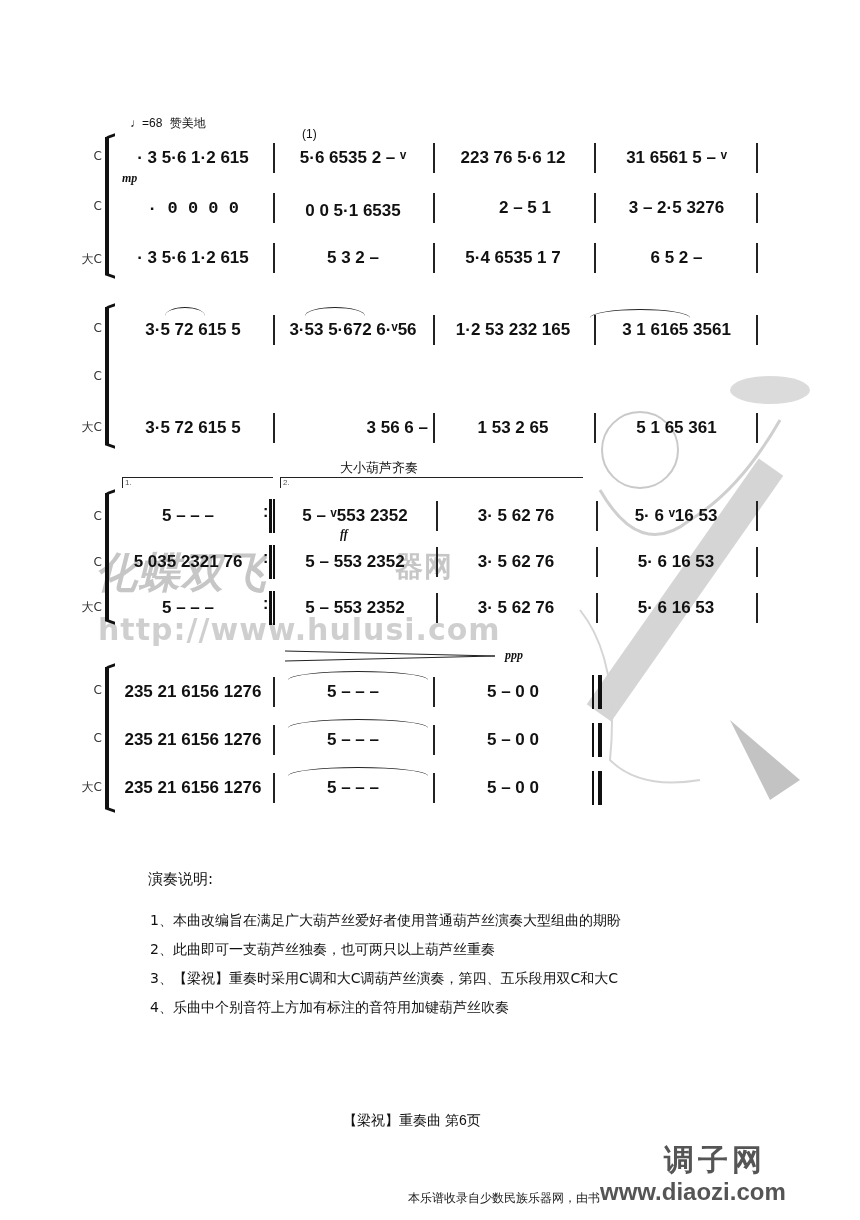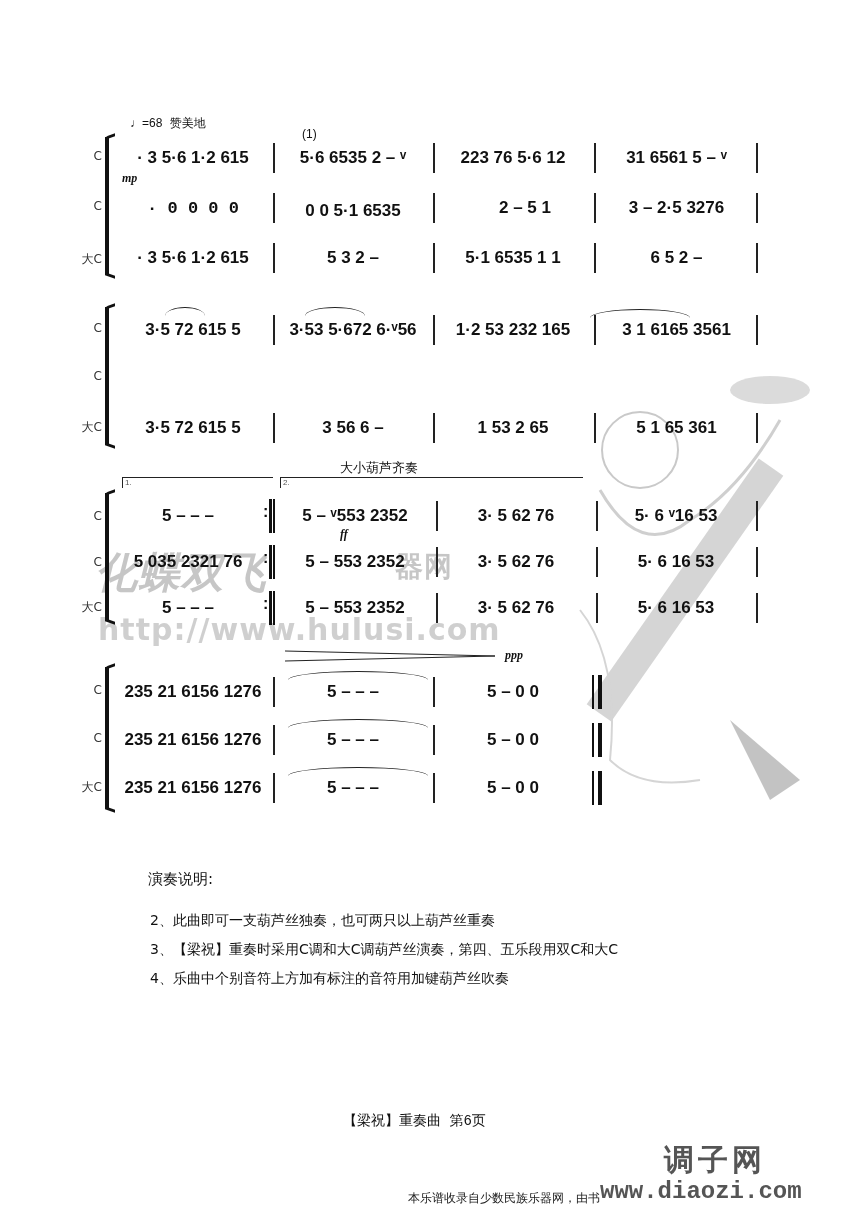--- a/index.html
+++ b/index.html
@@ -51,21 +51,21 @@
   .volta {
     position: absolute; height: 10px; border-top: 1.5px solid #222; border-left: 1.5px solid #222;
     font-size: 8px; color: #555; padding-left: 2px;
   }
   .hairpin { position: absolute; }
   .slur {
     position: absolute; height: 8px; border-top: 1.5px solid #222; border-radius: 50% 50% 0 0 / 100% 100% 0 0;
   }
   .instr { position: absolute; left: 150px; font-size: 14px; line-height: 29px; font-family: "DejaVu Sans", sans-serif; color: #111; }
   .instr-title { position: absolute; left: 148px; top: 870px; font-size: 15px; font-family: "DejaVu Sans", sans-serif; }
-  .footer { position: absolute; font-family: Liberation Mono, monospace; }
+  .footer { position: absolute; font-family: Liberation Sans, sans-serif; }
 </style>
 </head>
 <body>
 
 <div class="wm-text" style="left:95px; top:545px; font-size:42px; font-style:italic;">化蝶双飞</div>
 <div class="wm-text" style="left:395px; top:548px; font-size:28px;">器网</div>
 <div class="wm-text" style="left:98px; top:612px; font-size:30px; color:#c4c4c4;">http://www.hulusi.com</div>
 <svg class="wm-art" viewBox="0 0 300 480">
   <circle cx="120" cy="90" r="38" fill="none" stroke="#666" stroke-width="2"></circle>
   <path d="M80 130 Q120 200 170 160 Q220 130 260 60" fill="none" stroke="#777" stroke-width="3"></path>
@@ -127,21 +127,21 @@
   <div class="row" style="top:110px;">
     <div class="measure" style="left:0; width:150px;">
         <span>· 3  5·6  1·2  615</span>
       </div>
     <div class="barline" style="left:155px;"></div>
     <div class="measure" style="left:160px; width:150px;">
         <span>5  3  2  –</span>
       </div>
     <div class="barline" style="left:315px;"></div>
     <div class="measure" style="left:320px; width:150px;">
-        <span>5·1  6535  1  1</span>
+        <span>5·4  6535  1  7</span>
       </div>
     <div class="barline" style="left:476px;"></div>
     <div class="measure" style="left:481px; width:155px;">
         <span>6  5  2  –</span>
       </div>
     <div class="barline" style="left:638px;"></div>
   </div>
 </div>
 
 <div class="system" style="top:305px; height:150px;">
@@ -169,21 +169,21 @@
     <div class="measure" style="left:481px; width:155px;">
         <span>3  1  6165  3561</span>
       </div>
     <div class="barline" style="left:638px;"></div>
   </div>
   <div class="row" style="top:110px;">
     <div class="measure" style="left:0; width:150px;">
         <span>3·5  72  615  5</span>
       </div>
     <div class="barline" style="left:155px;"></div>
-    <div class="measure" style="left:160px; width:150px;">
+    <div class="measure" style="left:160px; width:150px;justify-content:flex-end;">
         <span>3  56  6  –</span>
       </div>
     <div class="barline" style="left:315px;"></div>
     <div class="measure" style="left:320px; width:150px;">
         <span>1  53  2  65</span>
       </div>
     <div class="barline" style="left:476px;"></div>
     <div class="measure" style="left:481px; width:155px;">
         <span>5  1  65  361</span>
       </div>
@@ -322,20 +322,21 @@
     <div class="barline" style="left:315px;"></div>
     <div class="measure" style="left:320px; width:150px;">
         <span>5  –  0  0</span>
       </div>
     <div class="finalbar" style="left:480px;"></div>
   </div>
 </div>
 
 <div class="instr-title">演奏说明:</div>
 <div class="instr" style="top:906px;">
+  <div>1、本曲改编旨在满足广大葫芦丝爱好者使用普通葫芦丝演奏大型组曲的期盼</div>
   <div>2、此曲即可一支葫芦丝独奏，也可两只以上葫芦丝重奏</div>
   <div>3、【梁祝】重奏时采用C调和大C调葫芦丝演奏，第四、五乐段用双C和大C</div>
   <div>4、乐曲中个别音符上方加有标注的音符用加键葫芦丝吹奏</div>
 </div>
 
 <div class="footer" style="left:343px; top:1112px; font-size:14px;">【梁祝】重奏曲  第6页</div>
 <div class="footer" style="left:664px; top:1140px; font-size:30px; font-weight:bold; color:#555; letter-spacing:4px;">调子网</div>
 <div class="footer" style="left:408px; top:1190px; font-size:12px; color:#222;">本乐谱收录自少数民族乐器网，由书</div>
 <div class="footer" style="left:600px; top:1178px; font-size:24px; font-weight:bold; color:#555;">www.diaozi.com</div>
 

